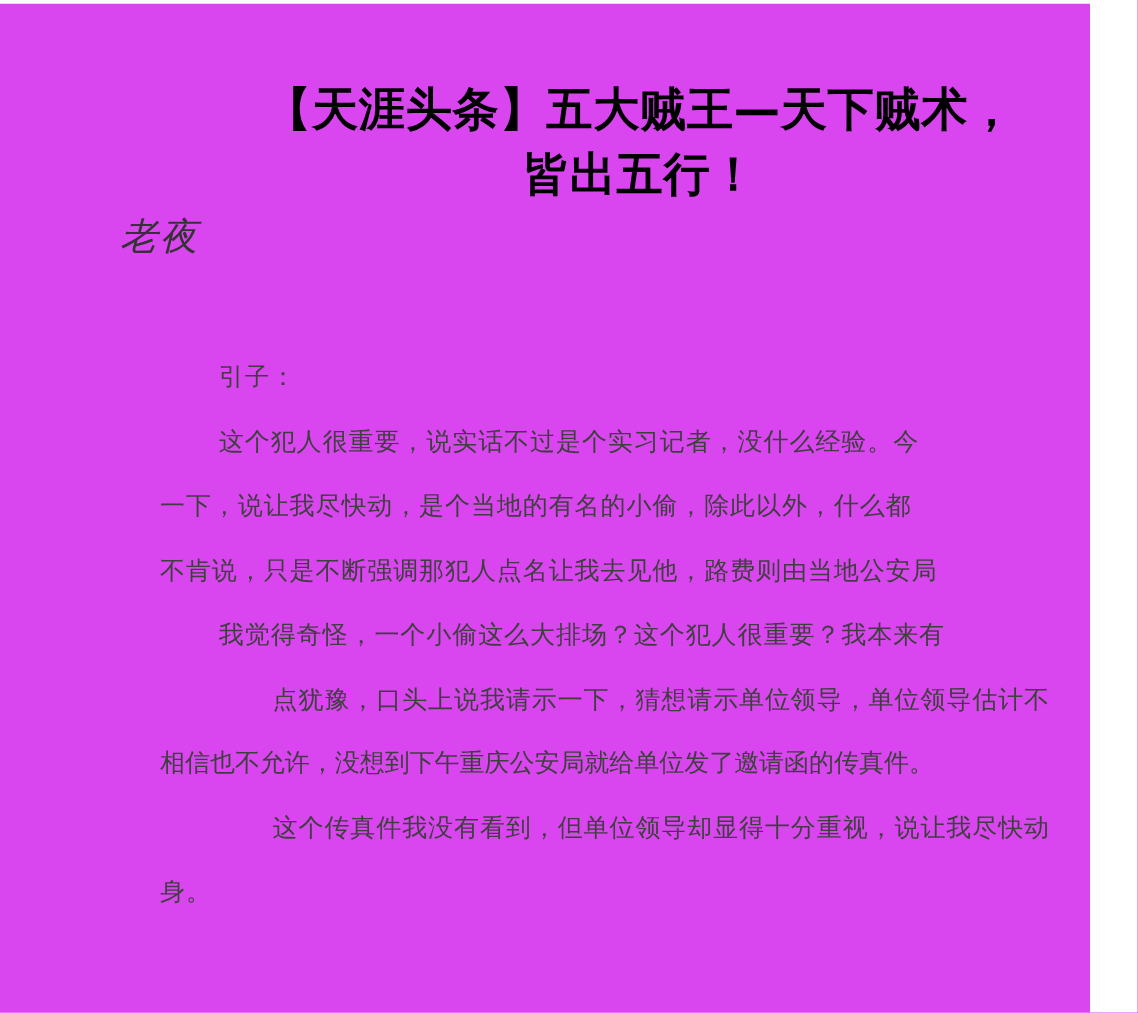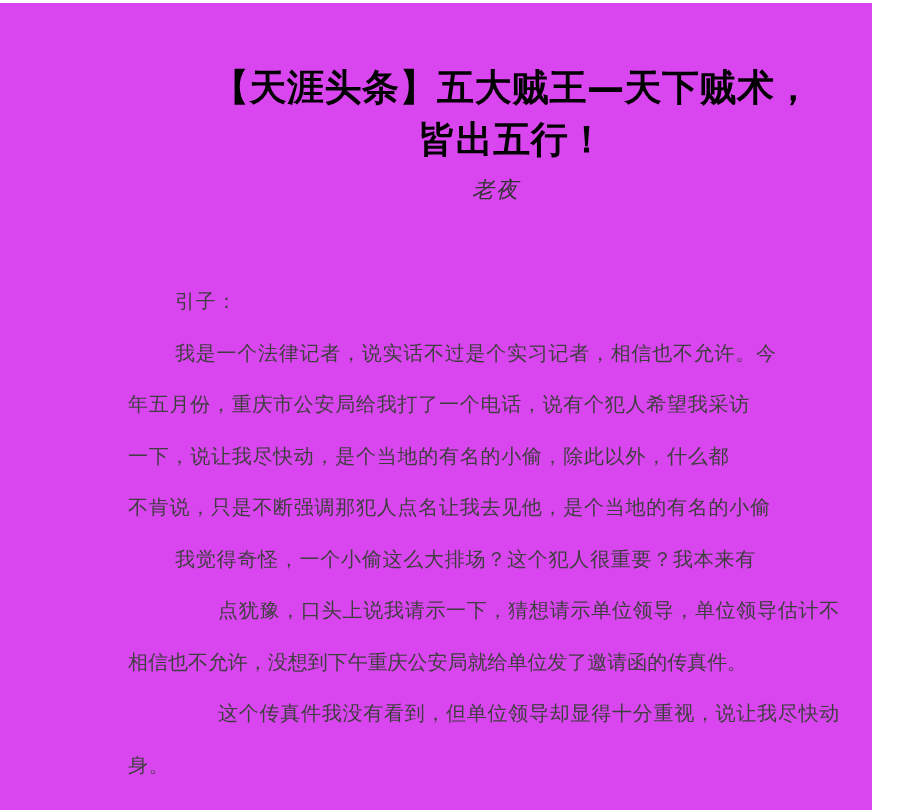--- a/index.html
+++ b/index.html
@@ -22,23 +22,23 @@
     font-family: "DejaVu Sans", sans-serif;
     font-weight: 700;
     font-size: 37px; line-height: 52px;
     color: #000000;
     letter-spacing: 0.5px;
     white-space: nowrap;
   }
   .doc-title .t-line { display: block; }
   .author {
     position: absolute; left: 96px; top: 176px; width: 800px;
-    text-align: center;
+    text-align: left;
     font-style: italic;
-    font-size: 22px; line-height: 28px;
+    font-size: 30px; line-height: 28px;
     color: #333333;
     letter-spacing: 2px;
   }
   .body-text {
     position: absolute; left: 128px; top: 276px; width: 712px;
     height: 600px;
   }
   .text-line {
     height: 51.5px; line-height: 51.5px;
     font-size: 20px;
@@ -56,23 +56,22 @@
 
   <div class="doc-title">
     <span class="t-line">【天涯头条】五大贼王—天下贼术，</span>
     <span class="t-line">皆出五行！</span>
   </div>
 
   <div class="author">老夜</div>
 
   <div class="body-text">
       <div class="text-line indent" style="letter-spacing: 0.7px;">引子：</div>
-      <div class="text-line indent" style="letter-spacing: 0.75px;">我是一个法律记者，说实话不过是个实习记者，相信也不允许。今</div>
-      <div class="text-line" style="letter-spacing: 0.73px;">年五月份，重庆市公安局给我打了一个电话，说有个犯人希望我采访</div>
+      <div class="text-line indent" style="letter-spacing: 0.75px;">这个犯人很重要，说实话不过是个实习记者，没什么经验。今</div>
       <div class="text-line" style="letter-spacing: 0.73px;">一下，说让我尽快动，是个当地的有名的小偷，除此以外，什么都</div>
-      <div class="text-line" style="letter-spacing: 0.73px;">不肯说，只是不断强调那犯人点名让我去见他，是个当地的有名的小偷</div>
+      <div class="text-line" style="letter-spacing: 0.73px;">不肯说，只是不断强调那犯人点名让我去见他，路费则由当地公安局</div>
       <div class="text-line indent" style="letter-spacing: 0.75px;">我觉得奇怪，一个小偷这么大排场？这个犯人很重要？我本来有</div>
       <div class="text-line" style="letter-spacing: 0.73px; text-align: right;">点犹豫，口头上说我请示一下，猜想请示单位领导，单位领导估计不</div>
       <div class="text-line" style="letter-spacing: -0.03px;">相信也不允许，没想到下午重庆公安局就给单位发了邀请函的传真件。</div>
       <div class="text-line" style="letter-spacing: 0.73px; text-align: right;">这个传真件我没有看到，但单位领导却显得十分重视，说让我尽快动</div>
       <div class="text-line" style="letter-spacing: 0.7px;">身。</div>
     </div>
 </div>
 
 </body></html>

